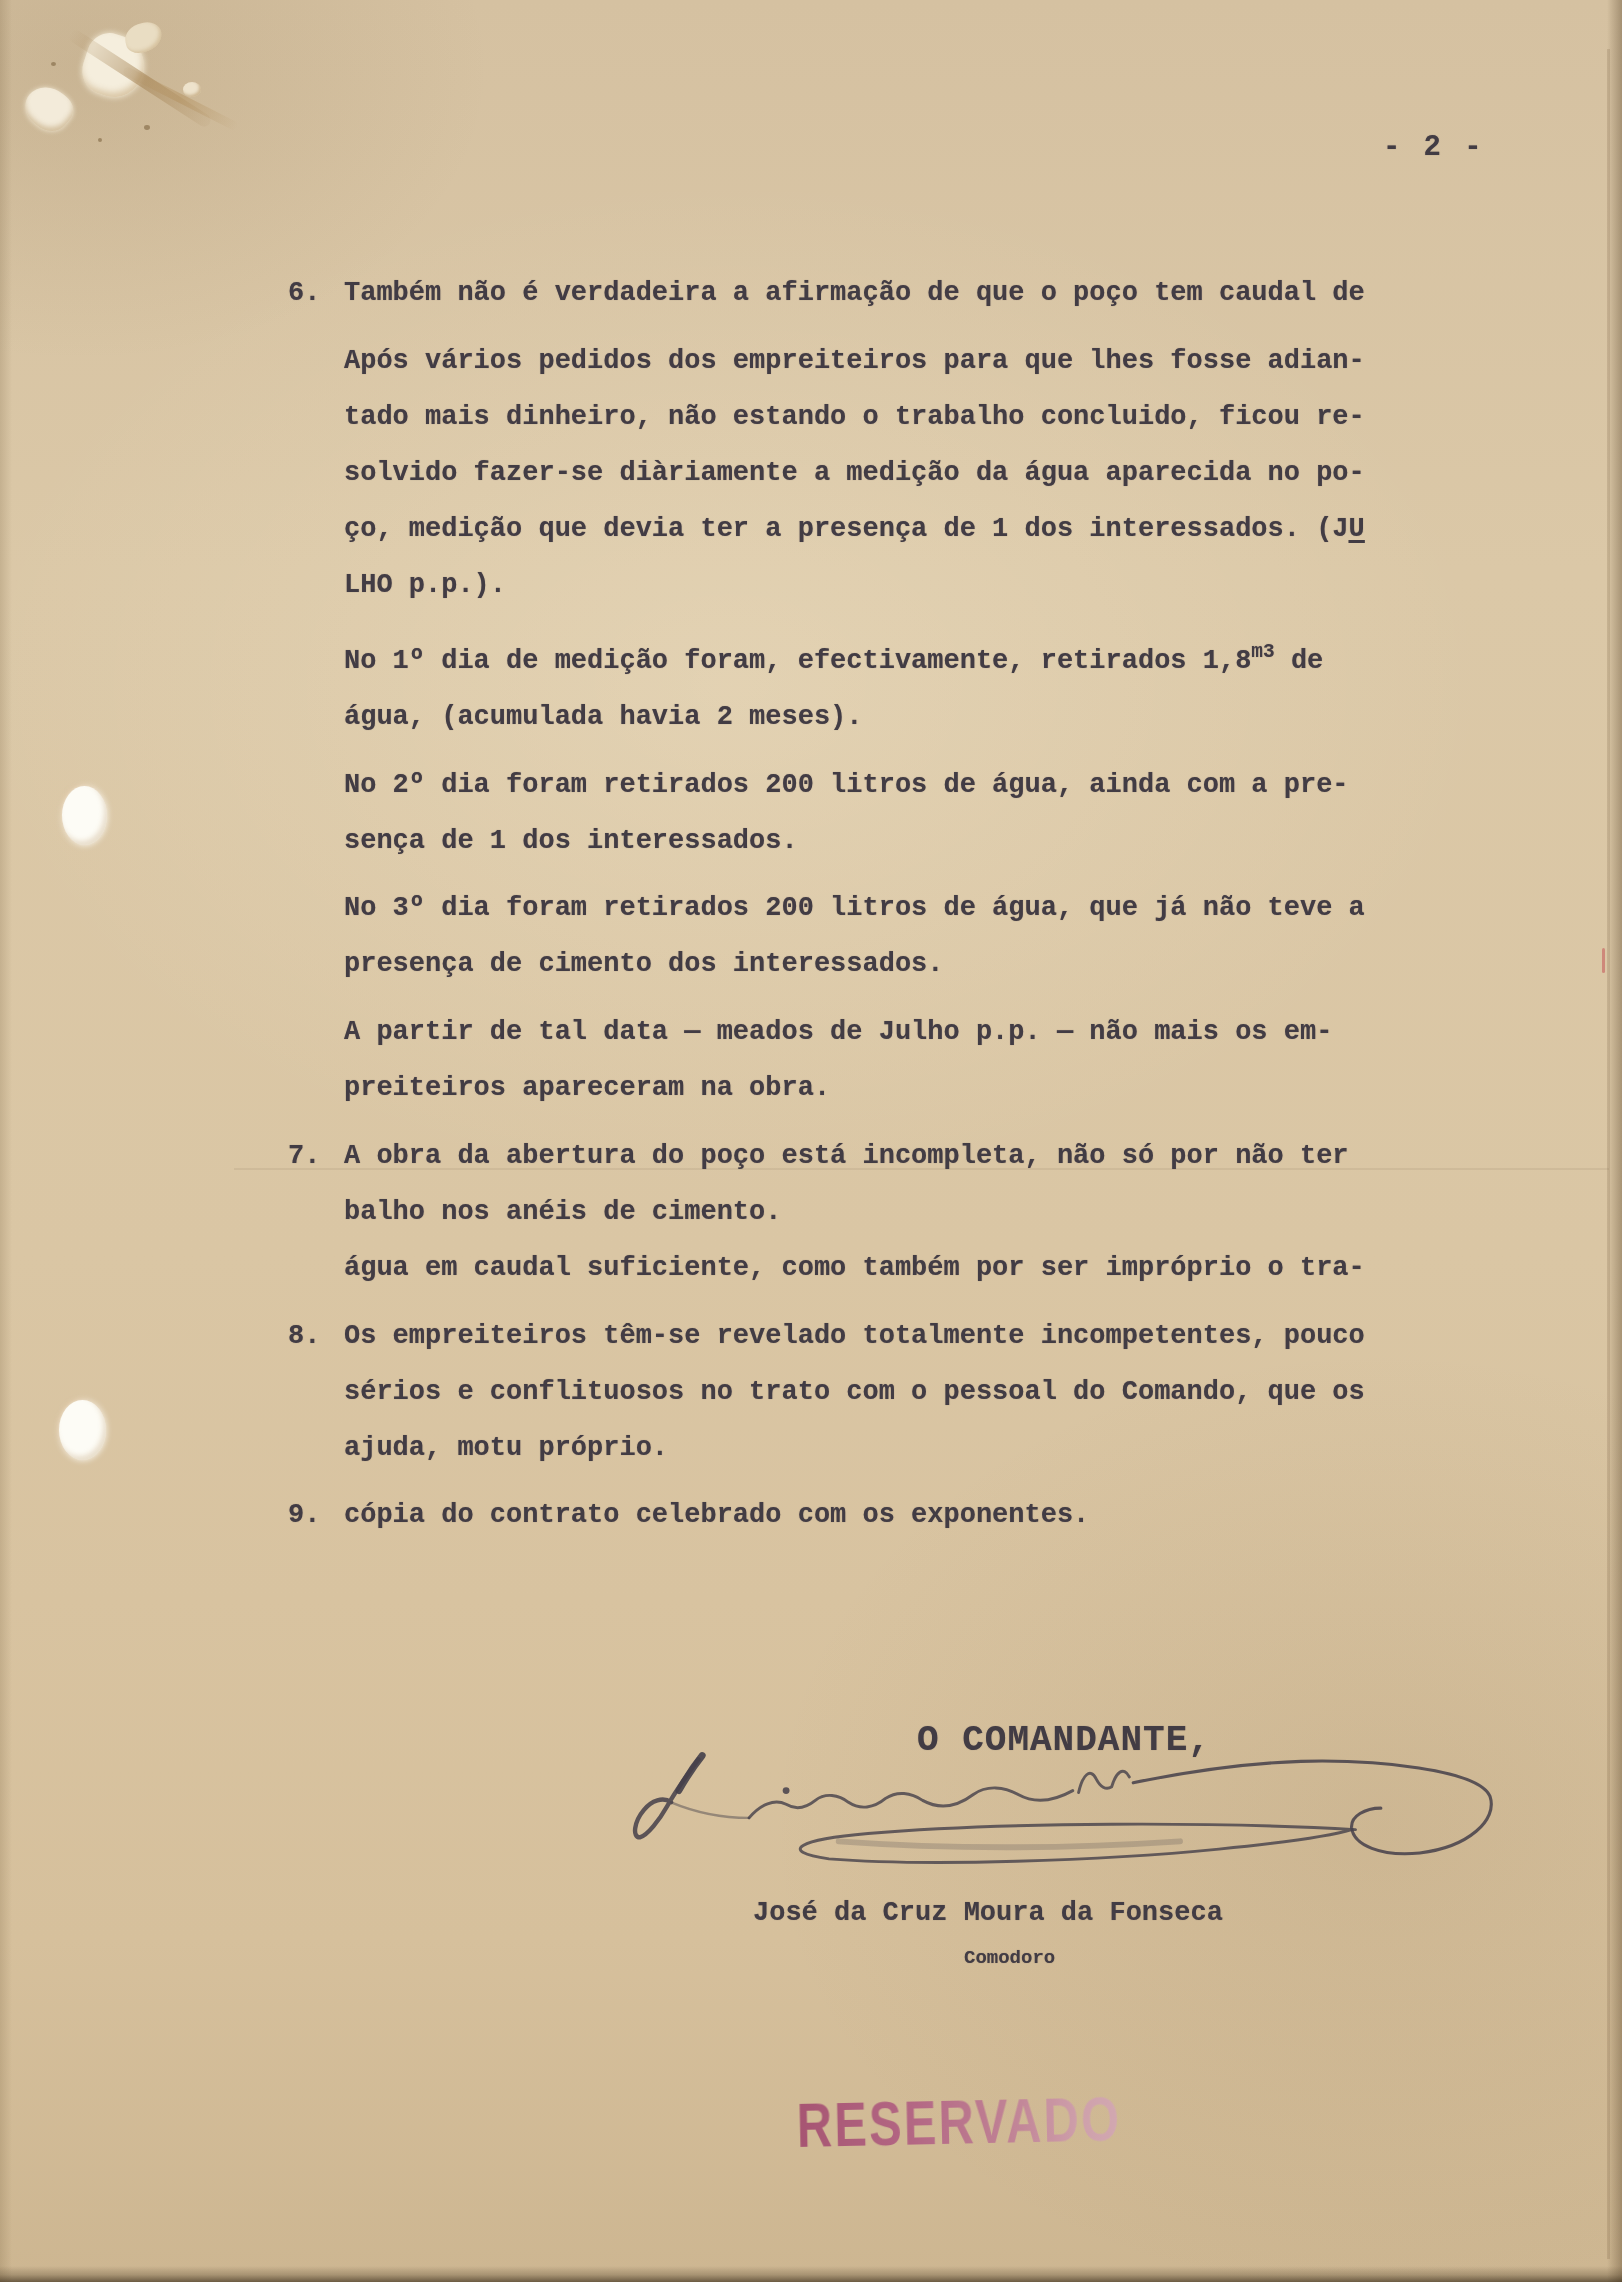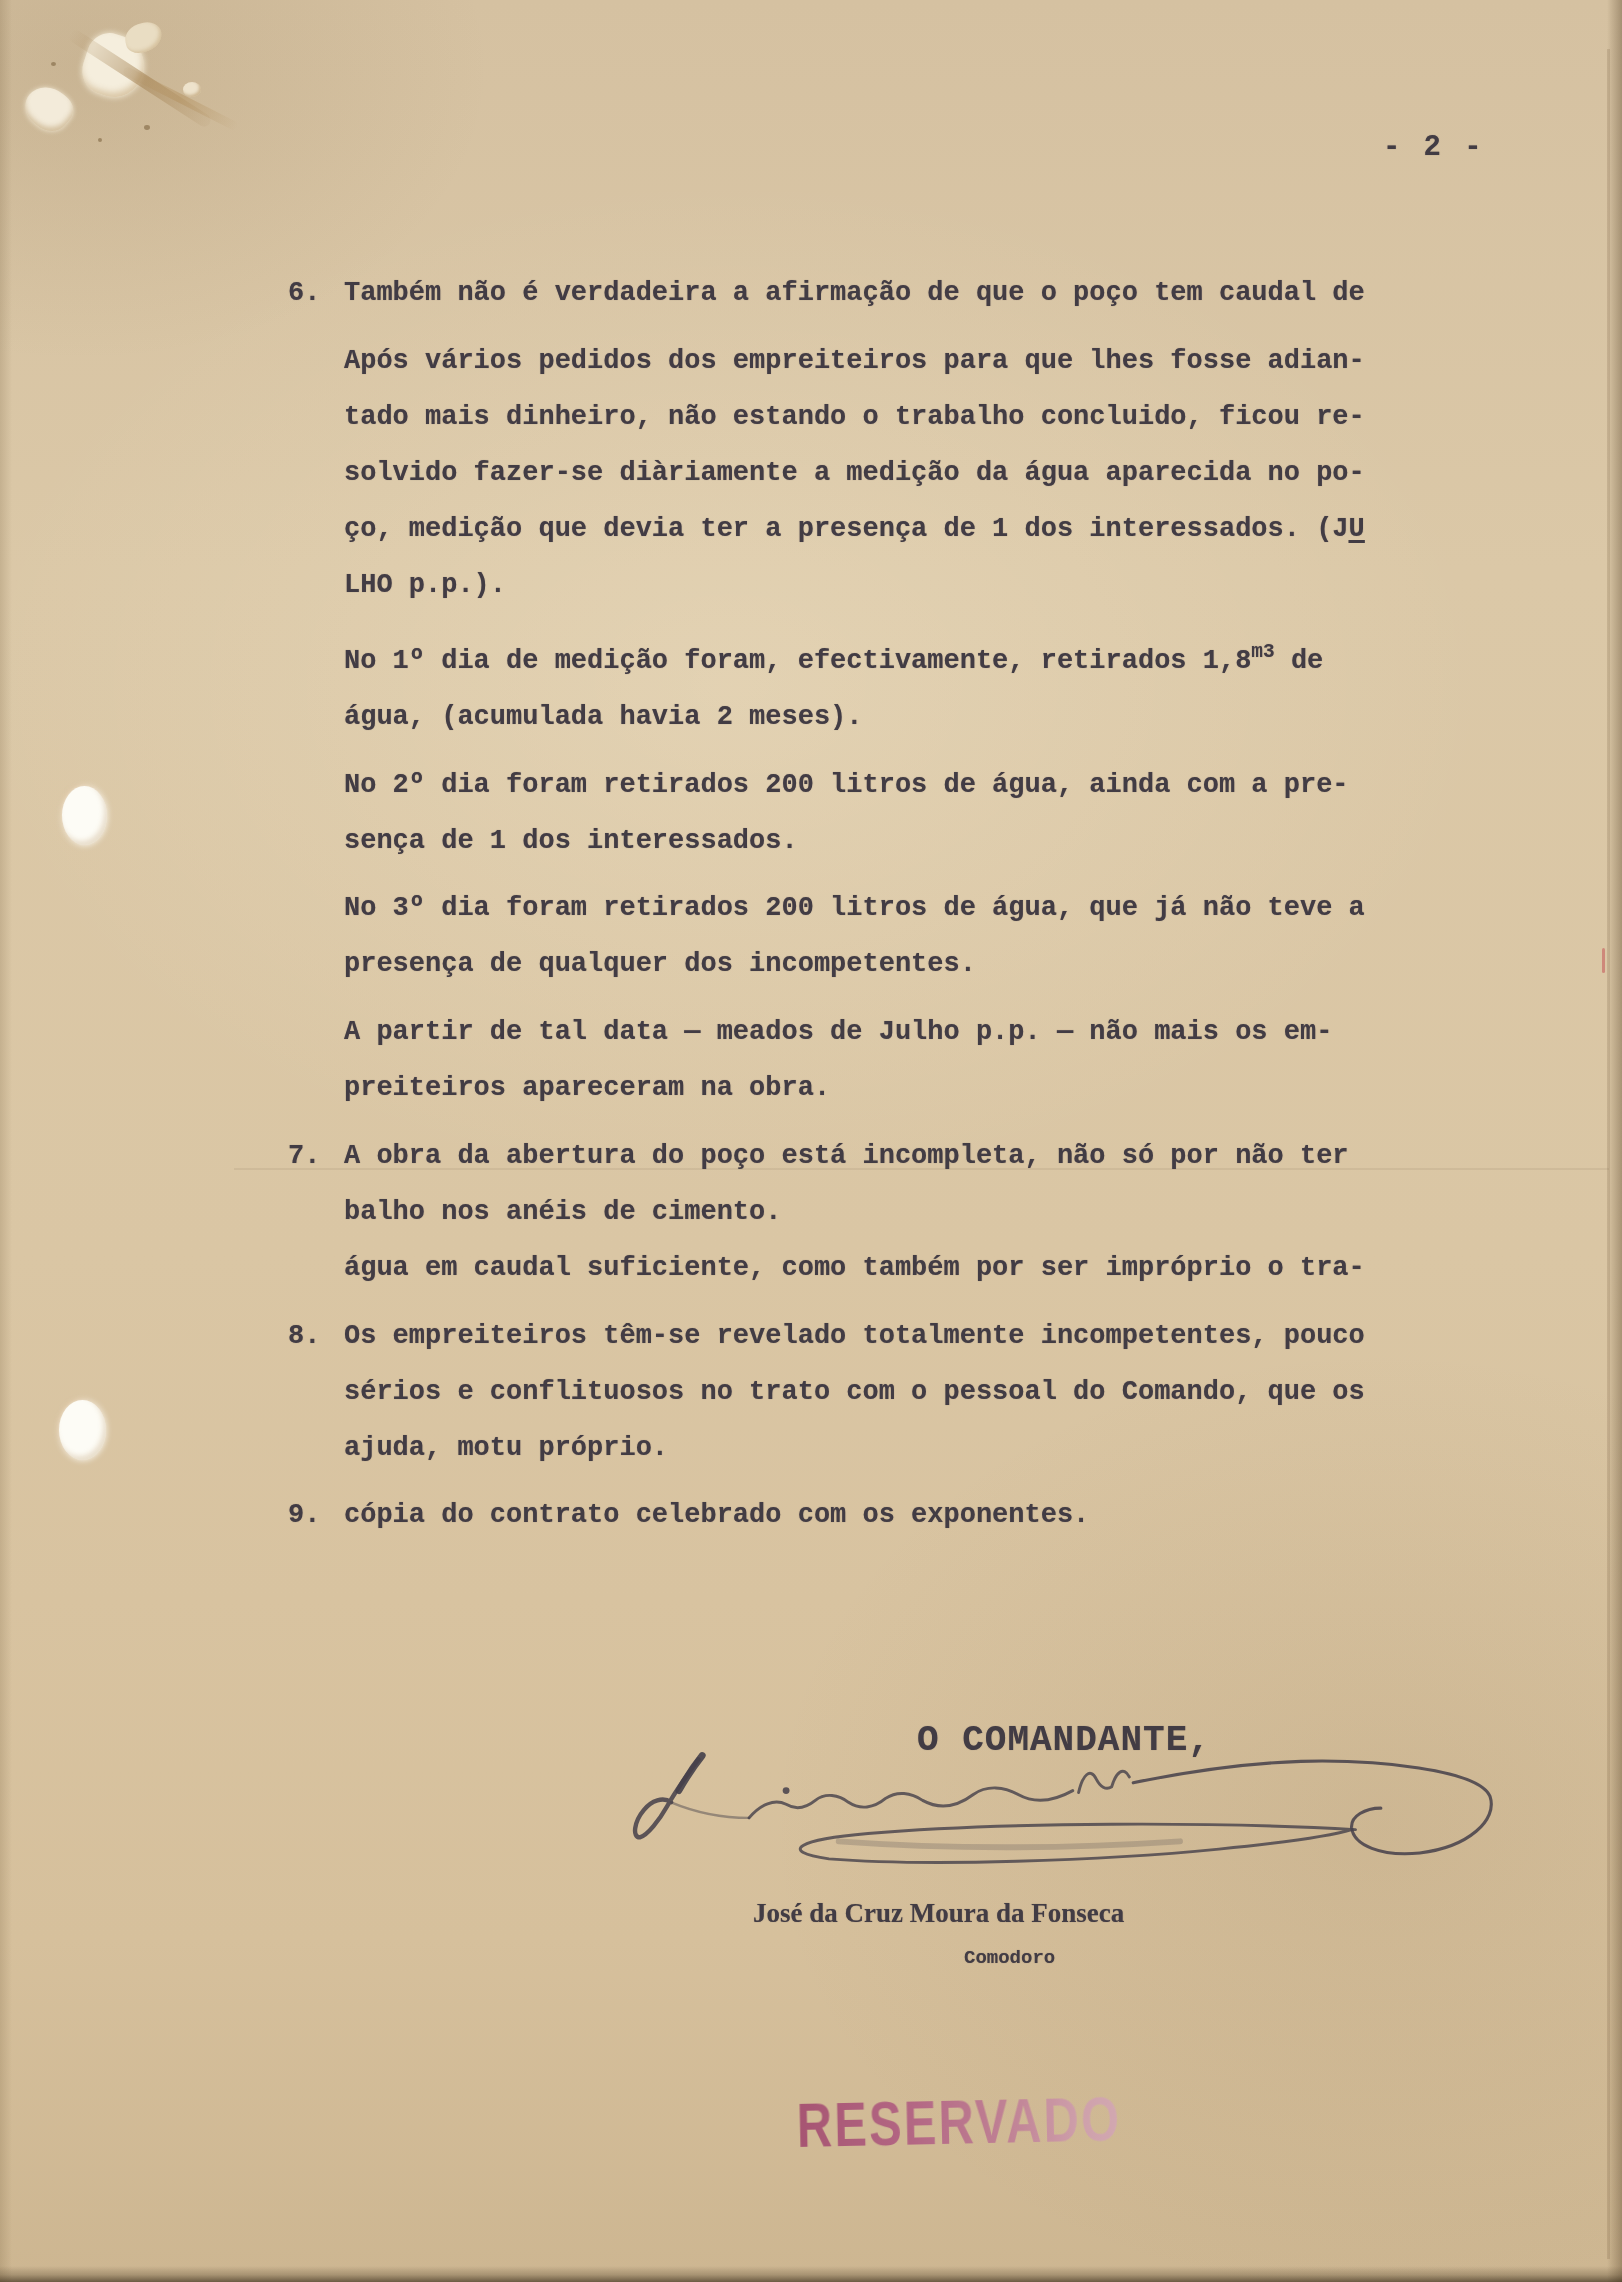--- a/index.html
+++ b/index.html
@@ -65,21 +65,21 @@
   .doc-item{display:grid;grid-template-columns:56px 1fr;margin-bottom:11.7px;}
   .paragraph{margin:0 0 11.7px 0;}
   .paragraph:last-child{margin-bottom:0;}
   .line{white-space:pre;}
   .sup{font-size:0.72em;vertical-align:10.7px;letter-spacing:0;}
   .und{text-decoration:underline;text-decoration-thickness:2.9px;text-underline-offset:3.9px;}
 
   
   .sig-title{position:absolute;left:917px;top:1720px;font-size:36px;letter-spacing:1px;}
   .signature-svg{position:absolute;left:595px;top:1736px;}
-  .sig-name{position:absolute;left:753px;top:1898px;font-size:27px;font-family:Liberation Serif, serif;}
+  .sig-name{position:absolute;left:753px;top:1898px;font-size:27px;}
   .sig-rank{position:absolute;left:964px;top:1947px;font-size:19px;}
 
   
   .stamp{
     position:absolute;left:796px;top:2089px;
     font-family:"Liberation Sans","DejaVu Sans",sans-serif;
     font-weight:bold;font-size:68px;letter-spacing:2.9px;
     transform:rotate(-1.2deg) scale(0.72,0.92);transform-origin:left top;
     background:linear-gradient(90deg,#9e3f6b 0%,#ad5580 35%,#bd7695 65%,#cf9cb1 88%,#d3a6b8 100%);
     -webkit-background-clip:text;background-clip:text;color:transparent;
@@ -125,21 +125,21 @@
           <div class="paragraph">
             <div class="line"><span>No 1º dia de medição foram, efectivamente, retirados 1,8</span><span class="sup">m3</span><span> de</span></div>
             <div class="line"><span>água, (acumulada havia 2 meses).</span></div>
           </div>
           <div class="paragraph">
             <div class="line"><span>No 2º dia foram retirados 200 litros de água, ainda com a pre-</span></div>
             <div class="line"><span>sença de 1 dos interessados.</span></div>
           </div>
           <div class="paragraph">
             <div class="line"><span>No 3º dia foram retirados 200 litros de água, que já não teve a</span></div>
-            <div class="line"><span>presença de qualquer dos incompetentes.</span></div>
+            <div class="line"><span>presença de cimento dos interessados.</span></div>
           </div>
           <div class="paragraph">
             <div class="line"><span>A partir de tal data — meados de Julho p.p. — não mais os em-</span></div>
             <div class="line"><span>preiteiros apareceram na obra.</span></div>
           </div>
         </div>
       </div>
       <div class="doc-item">
         <div class="item-number">7.</div>
         <div class="item-content">

